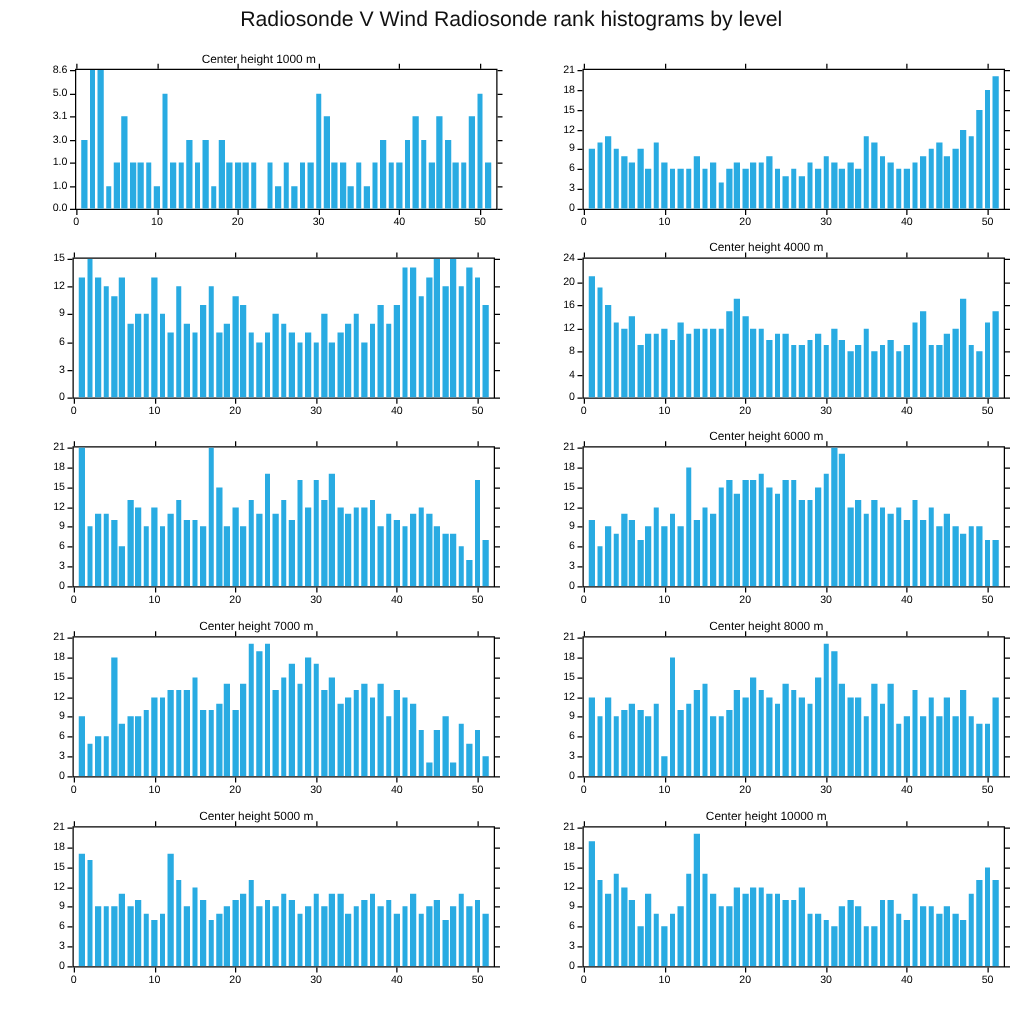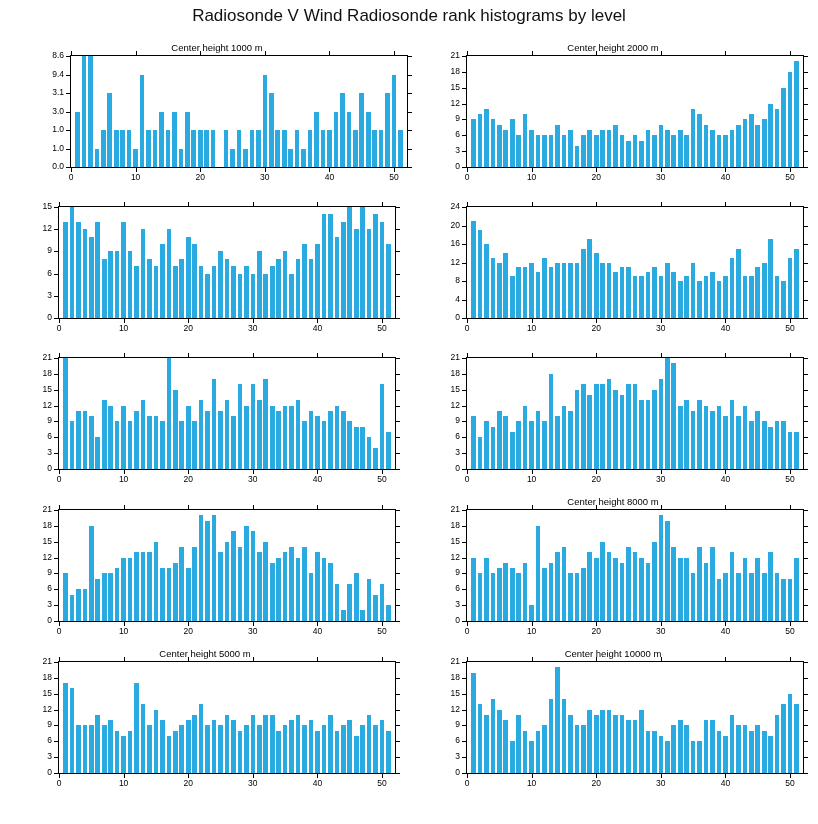--- a/index.html
+++ b/index.html
@@ -55,21 +55,21 @@
     color:#000;
   }
   .xtickmark{position:absolute;width:1px;background:#000;}
 </style>
 </head>
 <body>
 
 <div id="root">
   <div class="main-title">Radiosonde V Wind Radiosonde rank histograms by level</div>
   <div id="panels">
-      <div class="panel" style="left: 22px; top: 42px; width: 390px; height: 145px;">
+      <div class="panel" style="left: 12px; top: 42px; width: 390px; height: 145px;">
         <div class="panel-title">Center height 1000 m</div>
         <div class="plotwrap" style="width: 390px; height: 133px;">
           <div class="plot" style="left: 48px; top: 0px; width: 338px; height: 113px;">
             <div class="bars">
               <div class="bar" style="left: 4.13538px; width: 4.65231px; height: 55.5px;"></div>
               <div class="bar" style="left: 10.5969px; width: 4.65231px; height: 111px;"></div>
               <div class="bar" style="left: 17.0585px; width: 4.65231px; height: 111px;"></div>
               <div class="bar" style="left: 23.52px; width: 4.65231px; height: 18.5px;"></div>
               <div class="bar" style="left: 29.9815px; width: 4.65231px; height: 37px;"></div>
               <div class="bar" style="left: 36.4431px; width: 4.65231px; height: 74px;"></div>
@@ -128,21 +128,21 @@
           <div class="ytickmark" style="left: 386px; width: 4px; top: 93.5px;"></div>
           <div class="ytick" style="left: 0px; width: 42px; top: 69px;">1.0</div>
           <div class="ytickmark" style="left: 44px; width: 4px; top: 75px;"></div>
           <div class="ytickmark" style="left: 386px; width: 4px; top: 75px;"></div>
           <div class="ytick" style="left: 0px; width: 42px; top: 50.5px;">3.0</div>
           <div class="ytickmark" style="left: 44px; width: 4px; top: 56.5px;"></div>
           <div class="ytickmark" style="left: 386px; width: 4px; top: 56.5px;"></div>
           <div class="ytick" style="left: 0px; width: 42px; top: 32px;">3.1</div>
           <div class="ytickmark" style="left: 44px; width: 4px; top: 38px;"></div>
           <div class="ytickmark" style="left: 386px; width: 4px; top: 38px;"></div>
-          <div class="ytick" style="left: 0px; width: 42px; top: 13.5px;">9.4</div>
+          <div class="ytick" style="left: 0px; width: 42px; top: 13.5px;">5.0</div>
           <div class="ytickmark" style="left: 44px; width: 4px; top: 19.5px;"></div>
           <div class="ytickmark" style="left: 386px; width: 4px; top: 19.5px;"></div>
           <div class="ytick" style="left: 0px; width: 42px; top: -5px;">8.6</div>
           <div class="ytickmark" style="left: 44px; width: 4px; top: 1px;"></div>
           <div class="ytickmark" style="left: 386px; width: 4px; top: 1px;"></div>
           <div class="xtick" style="left: 34px; width: 30px; top: 117px;">0</div>
           <div class="xtickmark" style="left: 49px; top: 113px; height: 4px;"></div>
           <div class="xtickmark" style="left: 49px; top: -4px; height: 4px;"></div>
           <div class="xtick" style="left: 98.6154px; width: 30px; top: 117px;">10</div>
           <div class="xtickmark" style="left: 113.615px; top: 113px; height: 4px;"></div>
@@ -155,21 +155,20 @@
           <div class="xtickmark" style="left: 242.846px; top: -4px; height: 4px;"></div>
           <div class="xtick" style="left: 292.462px; width: 30px; top: 117px;">40</div>
           <div class="xtickmark" style="left: 307.462px; top: 113px; height: 4px;"></div>
           <div class="xtickmark" style="left: 307.462px; top: -4px; height: 4px;"></div>
           <div class="xtick" style="left: 357.077px; width: 30px; top: 117px;">50</div>
           <div class="xtickmark" style="left: 372.077px; top: 113px; height: 4px;"></div>
           <div class="xtickmark" style="left: 372.077px; top: -4px; height: 4px;"></div>
         </div>
       </div>
       <div class="panel" style="left: 418px; top: 42px; width: 390px; height: 145px;">
-        <div class="panel-title">Center height 2000 m</div>
         <div class="plotwrap" style="width: 390px; height: 133px;">
           <div class="plot" style="left: 48px; top: 0px; width: 338px; height: 113px;">
             <div class="bars">
               <div class="bar" style="left: 4.13538px; width: 4.65231px; height: 47.5714px;"></div>
               <div class="bar" style="left: 10.5969px; width: 4.65231px; height: 52.8571px;"></div>
               <div class="bar" style="left: 17.0585px; width: 4.65231px; height: 58.1429px;"></div>
               <div class="bar" style="left: 23.52px; width: 4.65231px; height: 47.5714px;"></div>
               <div class="bar" style="left: 29.9815px; width: 4.65231px; height: 42.2857px;"></div>
               <div class="bar" style="left: 36.4431px; width: 4.65231px; height: 37px;"></div>
               <div class="bar" style="left: 42.9046px; width: 4.65231px; height: 47.5714px;"></div>
@@ -352,20 +351,21 @@
           <div class="xtickmark" style="left: 242.846px; top: -4px; height: 4px;"></div>
           <div class="xtick" style="left: 292.462px; width: 30px; top: 117px;">40</div>
           <div class="xtickmark" style="left: 307.462px; top: 113px; height: 4px;"></div>
           <div class="xtickmark" style="left: 307.462px; top: -4px; height: 4px;"></div>
           <div class="xtick" style="left: 357.077px; width: 30px; top: 117px;">50</div>
           <div class="xtickmark" style="left: 372.077px; top: 113px; height: 4px;"></div>
           <div class="xtickmark" style="left: 372.077px; top: -4px; height: 4px;"></div>
         </div>
       </div>
       <div class="panel" style="left: 418px; top: 193px; width: 390px; height: 145px;">
+        <div class="panel-title">Center height 4000 m</div>
         <div class="plotwrap" style="width: 390px; height: 133px;">
           <div class="plot" style="left: 48px; top: 0px; width: 338px; height: 113px;">
             <div class="bars">
               <div class="bar" style="left: 4.13538px; width: 4.65231px; height: 97.125px;"></div>
               <div class="bar" style="left: 10.5969px; width: 4.65231px; height: 87.875px;"></div>
               <div class="bar" style="left: 17.0585px; width: 4.65231px; height: 74px;"></div>
               <div class="bar" style="left: 23.52px; width: 4.65231px; height: 60.125px;"></div>
               <div class="bar" style="left: 29.9815px; width: 4.65231px; height: 55.5px;"></div>
               <div class="bar" style="left: 36.4431px; width: 4.65231px; height: 64.75px;"></div>
               <div class="bar" style="left: 42.9046px; width: 4.65231px; height: 41.625px;"></div>
@@ -551,20 +551,21 @@
           <div class="xtickmark" style="left: 242.846px; top: -4px; height: 4px;"></div>
           <div class="xtick" style="left: 292.462px; width: 30px; top: 117px;">40</div>
           <div class="xtickmark" style="left: 307.462px; top: 113px; height: 4px;"></div>
           <div class="xtickmark" style="left: 307.462px; top: -4px; height: 4px;"></div>
           <div class="xtick" style="left: 357.077px; width: 30px; top: 117px;">50</div>
           <div class="xtickmark" style="left: 372.077px; top: 113px; height: 4px;"></div>
           <div class="xtickmark" style="left: 372.077px; top: -4px; height: 4px;"></div>
         </div>
       </div>
       <div class="panel" style="left: 418px; top: 344px; width: 390px; height: 145px;">
+        <div class="panel-title">Center height 6000 m</div>
         <div class="plotwrap" style="width: 390px; height: 133px;">
           <div class="plot" style="left: 48px; top: 0px; width: 338px; height: 113px;">
             <div class="bars">
               <div class="bar" style="left: 4.13538px; width: 4.65231px; height: 52.8571px;"></div>
               <div class="bar" style="left: 10.5969px; width: 4.65231px; height: 31.7143px;"></div>
               <div class="bar" style="left: 17.0585px; width: 4.65231px; height: 47.5714px;"></div>
               <div class="bar" style="left: 23.52px; width: 4.65231px; height: 42.2857px;"></div>
               <div class="bar" style="left: 29.9815px; width: 4.65231px; height: 58.1429px;"></div>
               <div class="bar" style="left: 36.4431px; width: 4.65231px; height: 52.8571px;"></div>
               <div class="bar" style="left: 42.9046px; width: 4.65231px; height: 37px;"></div>
@@ -652,20 +653,21 @@
           <div class="xtickmark" style="left: 242.846px; top: -4px; height: 4px;"></div>
           <div class="xtick" style="left: 292.462px; width: 30px; top: 117px;">40</div>
           <div class="xtickmark" style="left: 307.462px; top: 113px; height: 4px;"></div>
           <div class="xtickmark" style="left: 307.462px; top: -4px; height: 4px;"></div>
           <div class="xtick" style="left: 357.077px; width: 30px; top: 117px;">50</div>
           <div class="xtickmark" style="left: 372.077px; top: 113px; height: 4px;"></div>
           <div class="xtickmark" style="left: 372.077px; top: -4px; height: 4px;"></div>
         </div>
       </div>
       <div class="panel" style="left: 10px; top: 496px; width: 390px; height: 145px;">
+        <div class="panel-title">Center height 7000 m</div>
         <div class="plotwrap" style="width: 390px; height: 133px;">
           <div class="plot" style="left: 48px; top: 0px; width: 338px; height: 113px;">
             <div class="bars">
               <div class="bar" style="left: 4.13538px; width: 4.65231px; height: 47.5714px;"></div>
               <div class="bar" style="left: 10.5969px; width: 4.65231px; height: 26.4286px;"></div>
               <div class="bar" style="left: 17.0585px; width: 4.65231px; height: 31.7143px;"></div>
               <div class="bar" style="left: 23.52px; width: 4.65231px; height: 31.7143px;"></div>
               <div class="bar" style="left: 29.9815px; width: 4.65231px; height: 95.1429px;"></div>
               <div class="bar" style="left: 36.4431px; width: 4.65231px; height: 42.2857px;"></div>
               <div class="bar" style="left: 42.9046px; width: 4.65231px; height: 47.5714px;"></div>

